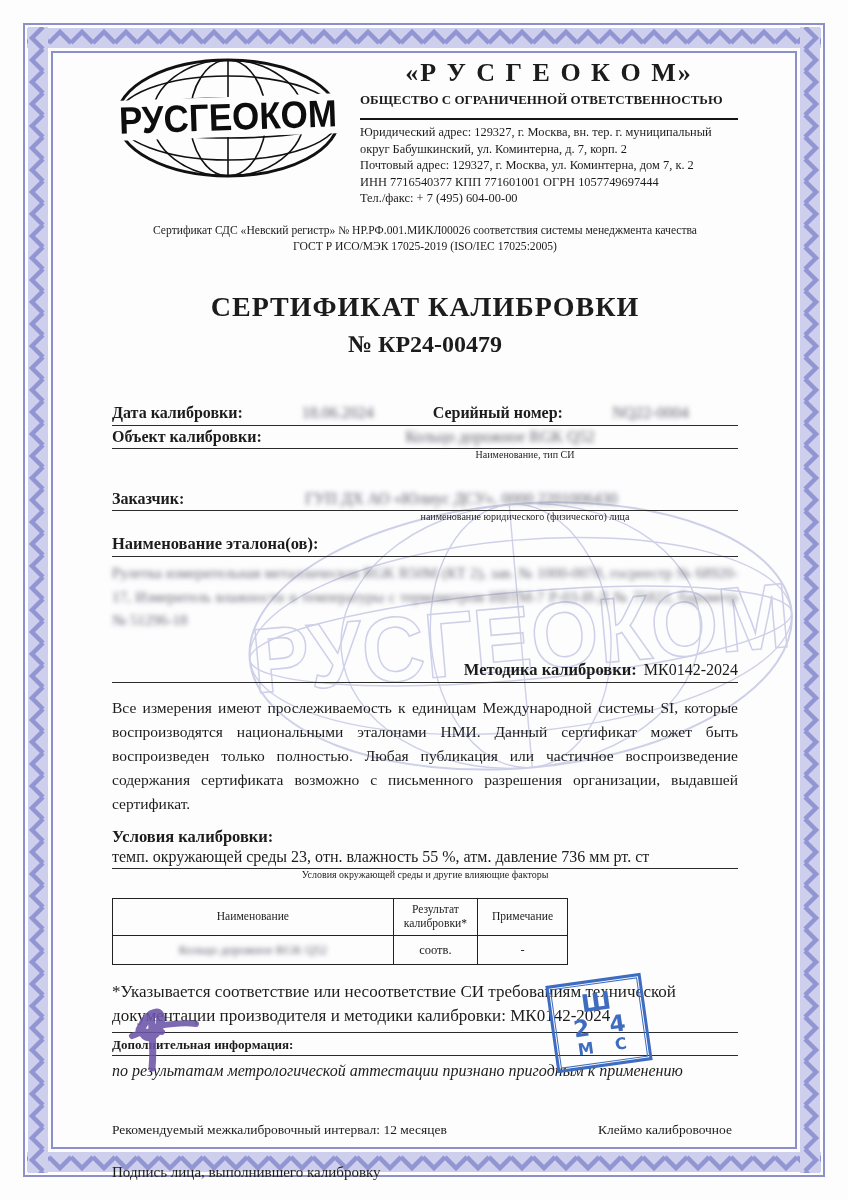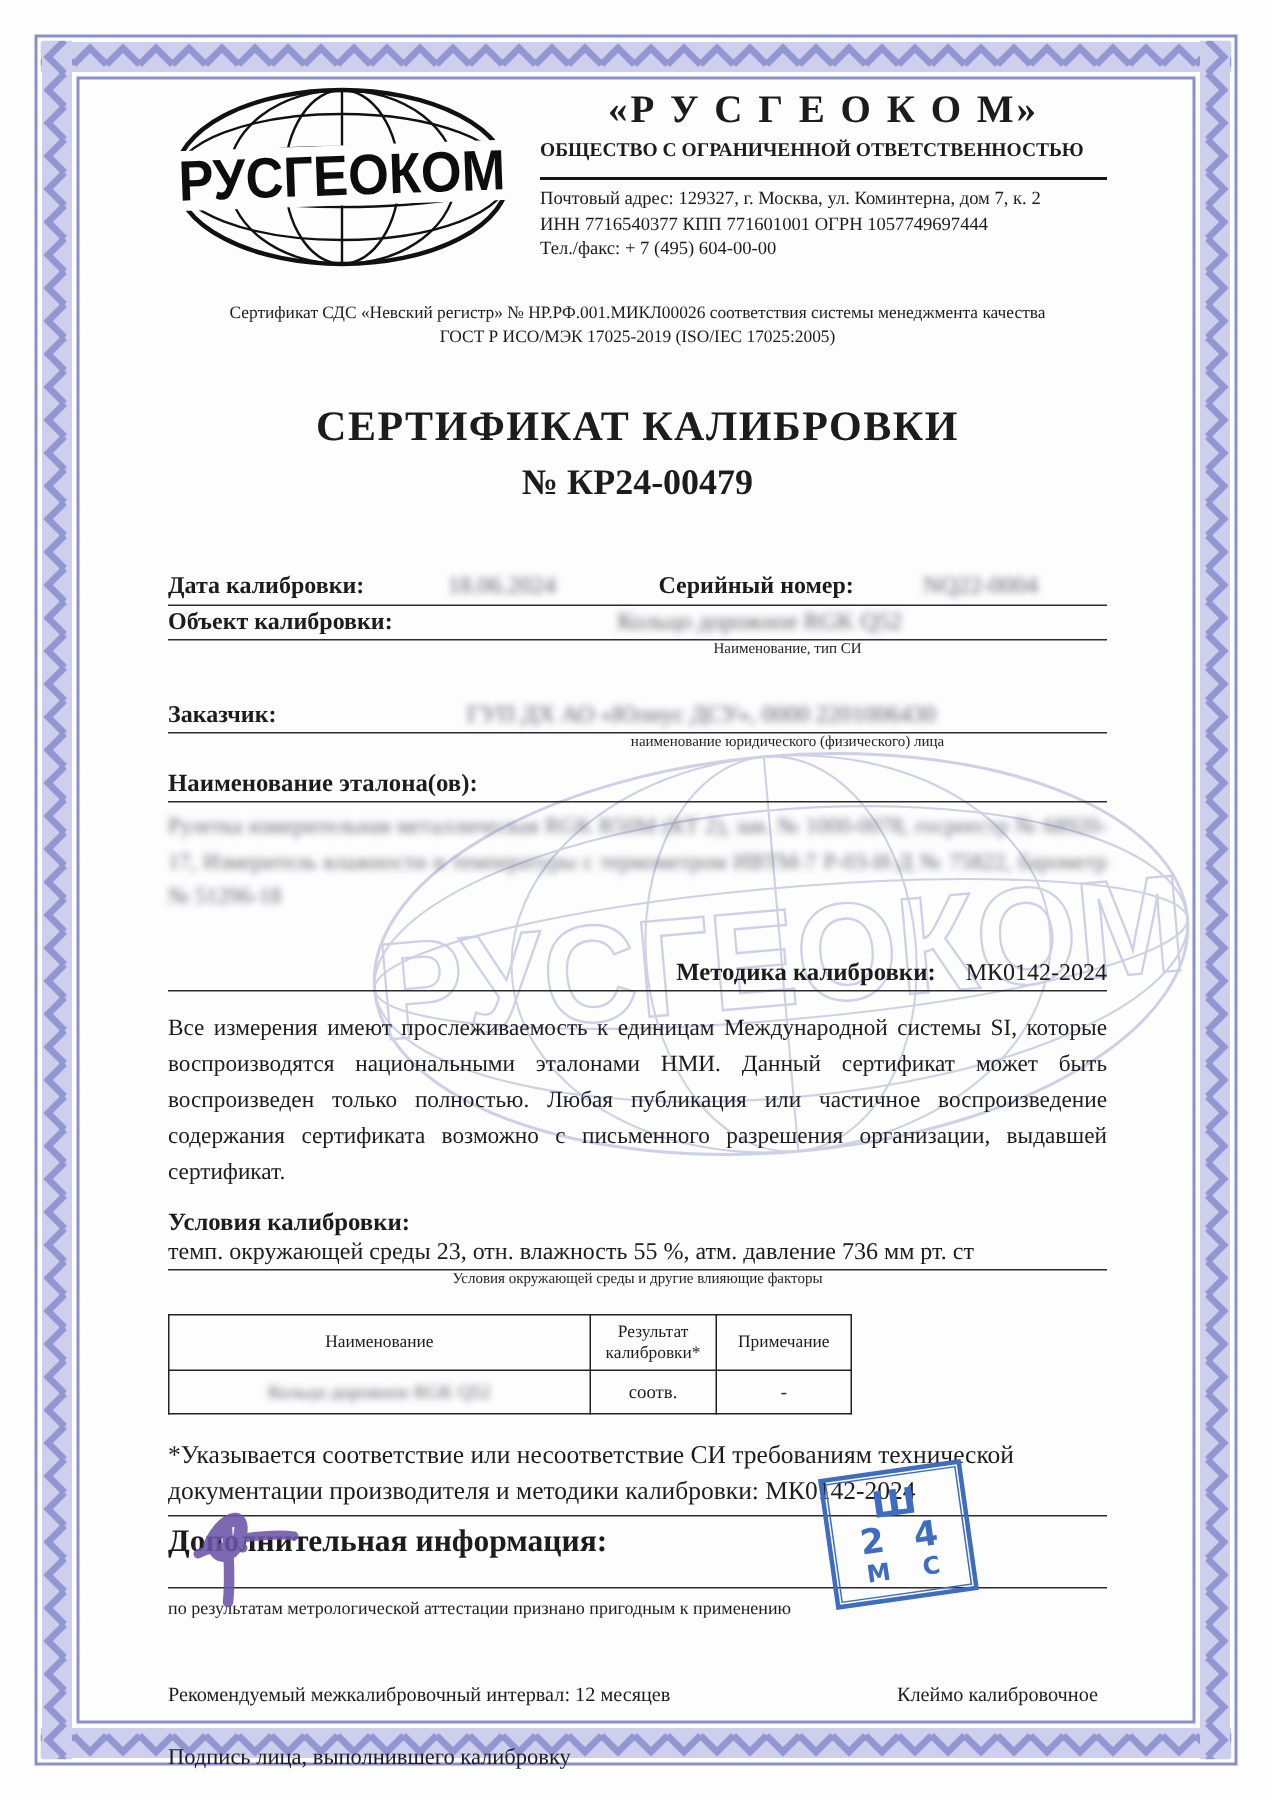--- a/index.html
+++ b/index.html
@@ -29,21 +29,21 @@
   .company-form{font-size:13px;font-weight:bold;border-bottom:2px solid #151515;padding-bottom:10px;margin-bottom:4px;white-space:nowrap;}
   .addr{font-size:12.4px;line-height:1.34;}
 
   .accred{margin-top:16px;text-align:center;font-size:11.6px;line-height:1.4;}
 
   .doc-title{margin-top:36px;text-align:center;}
   .doc-title .t1{font-size:28px;font-weight:bold;letter-spacing:1px;}
   .doc-title .t2{font-size:24px;font-weight:bold;margin-top:8px;}
 
   .fields{margin-top:46px;font-size:16px;}
-  .u{border-bottom:1.5px solid #2b2b2b;gap:13px;}
+  .u{border-bottom:1.5px solid #2b2b2b;}
   .lbl{font-weight:bold;white-space:nowrap;}
   .row{display:flex;align-items:baseline;}
   .val-center{flex:1;text-align:center;}
   .caption{font-size:10px;text-align:center;color:#1f1f1f;}
   .blur{filter:blur(2.6px);color:#62626e;}
   .blur-lite{filter:blur(2.4px);color:#6a6a76;}
 
   .row-date{padding-bottom:3px;}
   .row-date .half1{display:flex;flex:1.05;align-items:baseline;}
   .row-date .half2{display:flex;flex:1;align-items:baseline;justify-content:center;}
@@ -53,22 +53,22 @@
   .results-table{border-collapse:collapse;margin-top:2px;width:456px;}
   .results-table th,.results-table td{border:1.3px solid #222;text-align:center;vertical-align:middle;font-weight:normal;}
   .results-table th{font-size:11.6px;line-height:1.25;height:34px;}
   .results-table td{font-size:12.5px;height:26px;}
   .col-name{width:286px;}
   .col-res{width:82px;}
   .col-note{width:88px;}
   .td-name{font-size:11px;}
 
   .footnote{font-size:17px;line-height:1.4;margin-top:15px;padding-bottom:4px;}
-  .addinfo-h{font-size:21px;font-weight:bold;padding-bottom:18px;}
-  .addinfo-v{font-size:12px;margin-top:6px;}
+  .addinfo-h{font-size:13px;font-weight:bold;padding-bottom:2px;}
+  .addinfo-v{font-size:16px;margin-top:6px;font-style:italic;}
 
   .interval-row{display:flex;justify-content:space-between;margin-top:42px;font-size:13.5px;}
   .interval-row .right{margin-right:6px;}
   .sign-caption{margin-top:26px;font-size:15px;}
 
   .signature-ink{position:absolute;left:118px;top:996px;z-index:3;}
 
   .stamp{position:absolute;left:551px;top:979px;width:96px;height:88px;transform:rotate(-8deg);z-index:3;}
   .stamp-outer{position:absolute;inset:0;border:3px solid #3d6cc0;}
   .stamp-inner{position:absolute;inset:4px;border:1.5px solid #3d6cc0;display:flex;flex-direction:column;justify-content:center;align-items:center;color:#3d6cc0;font-family:"DejaVu Sans",sans-serif;}
@@ -167,20 +167,21 @@
           </g>
           <g transform="rotate(-2 116 62)">
             <rect x="-4" y="41" width="240" height="40" fill="#fdfdfe"></rect>
             <text x="116" y="74" text-anchor="middle" font-family="Liberation Sans, sans-serif" font-weight="bold" font-size="38" fill="#0d0d0d" textLength="218" lengthAdjust="spacingAndGlyphs" id="logo-text">РУСГЕОКОМ</text>
           </g>
         </svg>
       </div>
       <div class="company-block">
         <div class="company-title">«Р У С Г Е О К О М»</div>
         <div class="company-form">ОБЩЕСТВО С ОГРАНИЧЕННОЙ ОТВЕТСТВЕННОСТЬЮ</div>
+        <div class="addr">Юридический адрес: 129327, г. Москва, вн. тер. г. муниципальный округ Бабушкинский, ул. Коминтерна, д. 7, корп. 2</div>
         <div class="addr">Почтовый адрес: 129327, г. Москва, ул. Коминтерна, дом 7, к. 2</div>
         <div class="addr">ИНН 7716540377 КПП 771601001 ОГРН 1057749697444</div>
         <div class="addr">Тел./факс: + 7 (495) 604-00-00</div>
       </div>
     </div>
 
     <div class="accred">
       <div>Сертификат СДС «Невский регистр» № НР.РФ.001.МИКЛ00026 соответствия системы менеджмента качества</div>
       <div>ГОСТ Р ИСО/МЭК 17025-2019 (ISO/IEC 17025:2005)</div>
     </div>

